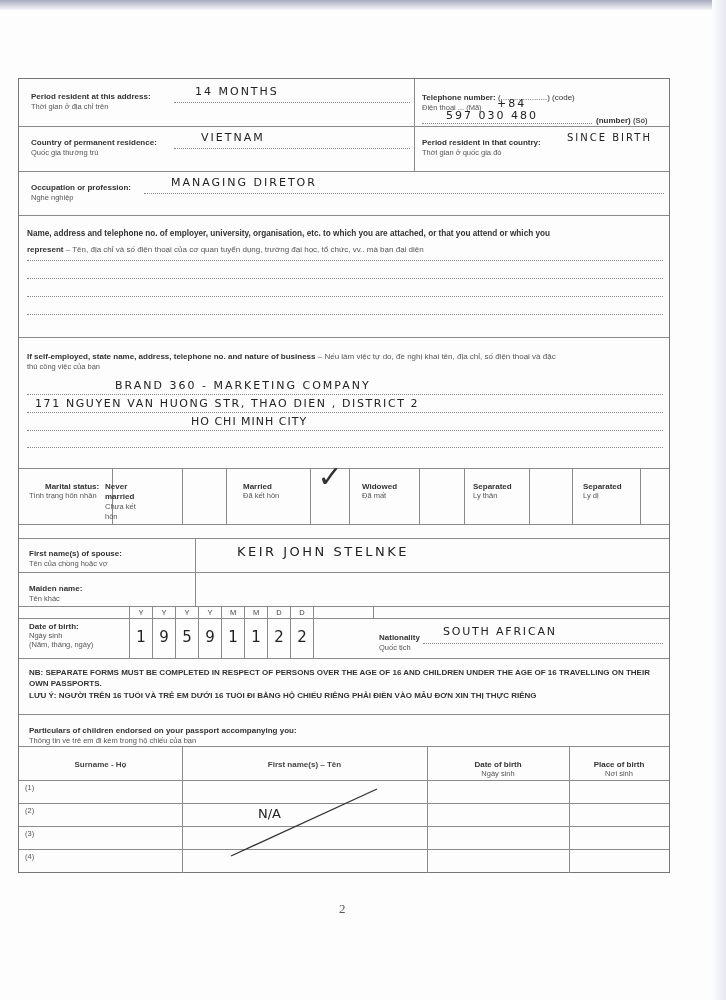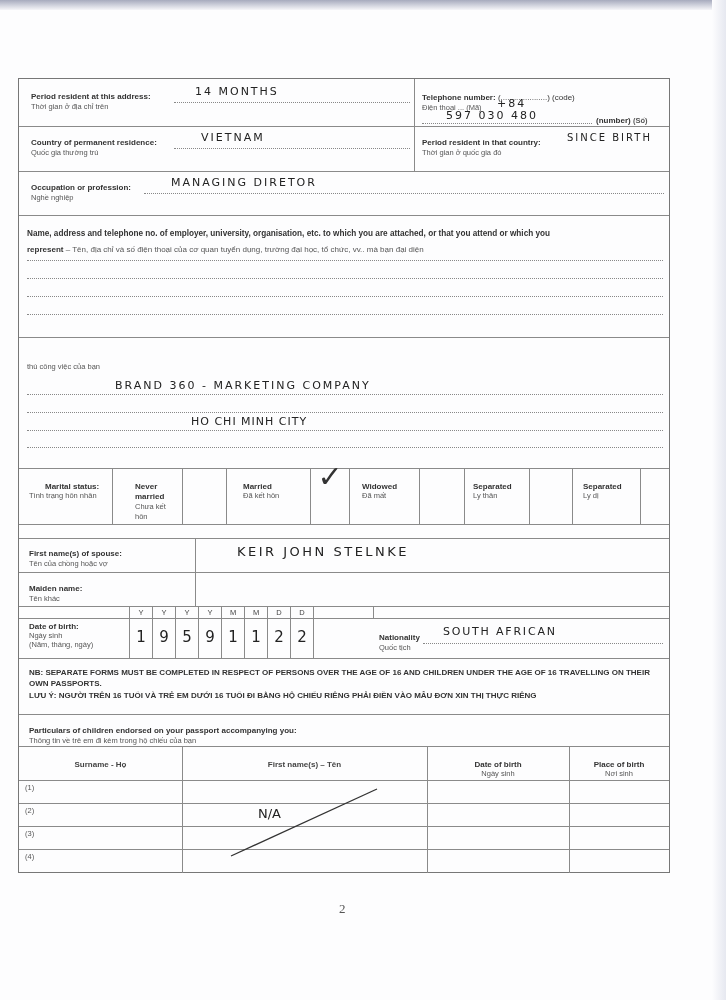--- a/index.html
+++ b/index.html
@@ -70,24 +70,26 @@
 
   <div class="abs lbl" style="left:8px; top:150px; font-size:8.2px;">Name, address and telephone no. of employer, university, organisation, etc. to which you are attached, or that you attend or which you</div>
   <div class="abs" style="left:8px; top:166px; font-size:8px; white-space:nowrap;"><span class="lbl">represent</span><span class="sub" style="font-size:8px;"> – Tên, địa chỉ và số điện thoại của cơ quan tuyển dụng, trường đại học, tổ chức, vv.. mà bạn đại diện</span></div>
   <div class="dots" style="left:8px; top:181px; width:636px;"></div>
   <div class="dots" style="left:8px; top:199px; width:636px;"></div>
   <div class="dots" style="left:8px; top:217px; width:636px;"></div>
   <div class="dots" style="left:8px; top:235px; width:636px;"></div>
 
   <div class="hl" style="left:0; top:258px; width:650px;"></div>
 
+  <div class="abs" style="left:8px; top:273px; font-size:8px; white-space:nowrap;"><span class="lbl">If self-employed, state name, address, telephone no. and nature of business</span><span class="sub" style="font-size:8px;"> – Nếu làm việc tự do, đề nghị khai tên, địa chỉ, số điện thoại và đặc</span></div>
   <div class="abs sub" style="left:8px; top:283px;">thù công việc của bạn</div>
   <div class="dots" style="left:8px; top:315px; width:636px;"></div>
   <div class="abs hand" style="left:96px; top:300px;text-align:center;">BRAND 360 - MARKETING COMPANY</div>
   <div class="dots" style="left:8px; top:333px; width:636px;"></div>
+  <div class="abs hand" style="left:16px; top:318px; letter-spacing:1.6px;">171 NGUYEN VAN HUONG STR, THAO DIEN , DISTRICT 2</div>
   <div class="dots" style="left:8px; top:351px; width:636px;"></div>
   <div class="abs hand" style="left:172px; top:336px; letter-spacing:1px;">HO CHI MINH CITY</div>
   <div class="dots" style="left:8px; top:368px; width:636px;"></div>
 
   <div class="hl" style="left:0; top:389px; width:650px;"></div>
 
   <div class="vl" style="left:93px; top:389px; height:56px;"></div>
   <div class="vl" style="left:163px; top:389px; height:56px;"></div>
   <div class="vl" style="left:207px; top:389px; height:56px;"></div>
   <div class="vl" style="left:291px; top:389px; height:56px;"></div>
@@ -95,21 +97,21 @@
   <div class="vl" style="left:400px; top:389px; height:56px;"></div>
   <div class="vl" style="left:445px; top:389px; height:56px;"></div>
   <div class="vl" style="left:510px; top:389px; height:56px;"></div>
   <div class="vl" style="left:553px; top:389px; height:56px;"></div>
   <div class="vl" style="left:621px; top:389px; height:56px;"></div>
 
   <div class="abs" style="left:10px; top:403px;">
     <div class="lbl" style="font-weight:bold;padding-left:16px;">Marital status:</div>
     <div class="sub" style="white-space:normal; width:70px; line-height:10px;">Tình trạng hôn nhân</div>
   </div>
-  <div class="abs" style="left:116px; top:403px; width:55px;">
+  <div class="abs" style="left:86px; top:403px; width:55px;">
     <div class="lbl" style="white-space:normal; width:40px; line-height:10px;">Never married</div>
     <div class="sub" style="white-space:normal; width:45px; line-height:10px;">Chưa kết hôn</div>
   </div>
   <div class="abs" style="left:165px; top:391px; width:40px; height:52px;"></div>
 
   <div class="abs" style="left:224px; top:403px;">
     <div class="lbl">Married</div>
     <div class="sub">Đã kết hôn</div>
   </div>
   <div class="abs" style="left:293px; top:380px; width:36px; height:62px; font-family:'DejaVu Sans',sans-serif; font-size:30px; color:#333; text-align:center;"><span>✓</span></div>

